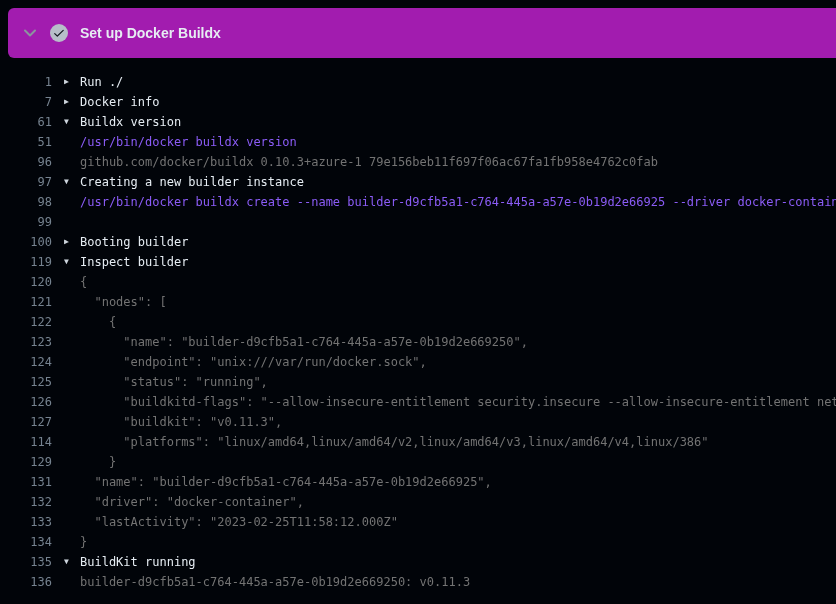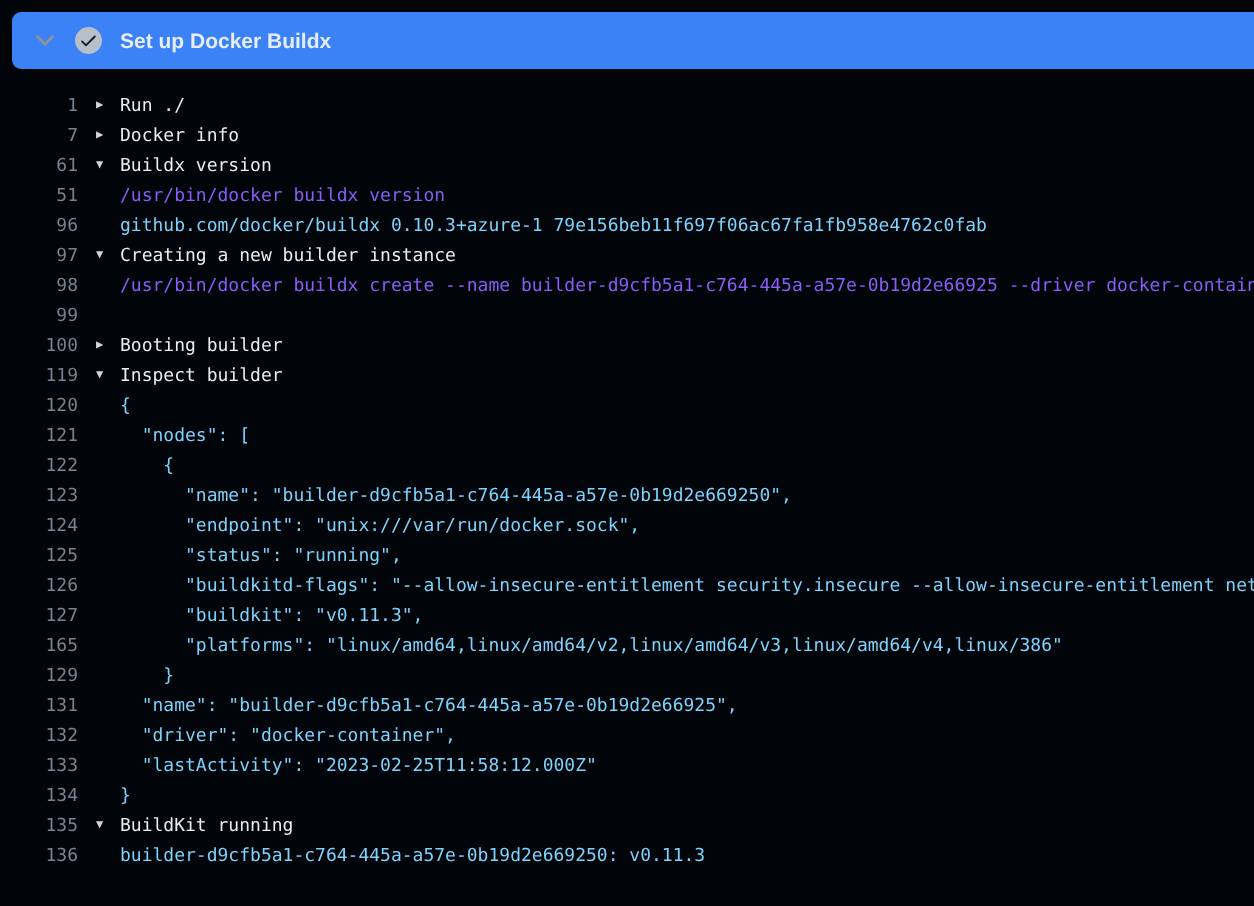--- a/index.html
+++ b/index.html
@@ -4,22 +4,22 @@
 <style>
   * { margin: 0; padding: 0; box-sizing: border-box; }
   html, body {
     width: 836px; height: 604px;
     background: #010409;
     overflow: hidden;
     font-family: "DejaVu Sans Mono", monospace;
   }
   .step-header {
     margin: 8px 0 0 8px;
-    height: 38px;
-    background: #3b82f6;
+    height: 50px;
+    background: #a21caf;
     border-radius: 6px 0 0 6px;
     display: flex;
     align-items: center;
     padding: 0 12px;
     cursor: pointer;
   }
   .chev { display: inline-flex; width: 16px; height: 16px; align-items: center; justify-content: center; margin: 0 12px 0 2px; }
   .check { display: inline-flex; width: 18px; height: 18px; margin-right: 12px; }
   .step-title {
     font-family: "Liberation Sans", sans-serif;
@@ -49,21 +49,21 @@
   }
   .arrow {
     display: inline-block;
     width: 16px;
     flex: none;
     color: #cdd5dd;
     font-size: 8px;
     line-height: 20px;
     cursor: pointer;
   }
-  .txt { color: #7dd3fc; }
+  .txt { color: #737373; }
   .k-group .txt { color: #e6edf3; text-align: center; }
   .k-cmd .txt { color: #8b5cf6; }
   .k-group { cursor: pointer; }
 </style>
 </head>
 <body>
 
 <div class="step-header">
   <span class="chev">
     <svg width="14" height="14" viewBox="0 0 14 14">
@@ -182,21 +182,21 @@
       <span class="txt">      "buildkitd-flags": "--allow-insecure-entitlement security.insecure --allow-insecure-entitlement network</span>
     </div>
 
     <div class="row k-plain">
       <a class="num" href="#">127</a>
       <span class="arrow"></span>
       <span class="txt">      "buildkit": "v0.11.3",</span>
     </div>
 
     <div class="row k-plain">
-      <a class="num" href="#">165</a>
+      <a class="num" href="#">114</a>
       <span class="arrow"></span>
       <span class="txt">      "platforms": "linux/amd64,linux/amd64/v2,linux/amd64/v3,linux/amd64/v4,linux/386"</span>
     </div>
 
     <div class="row k-plain">
       <a class="num" href="#">129</a>
       <span class="arrow"></span>
       <span class="txt">    }</span>
     </div>
 

